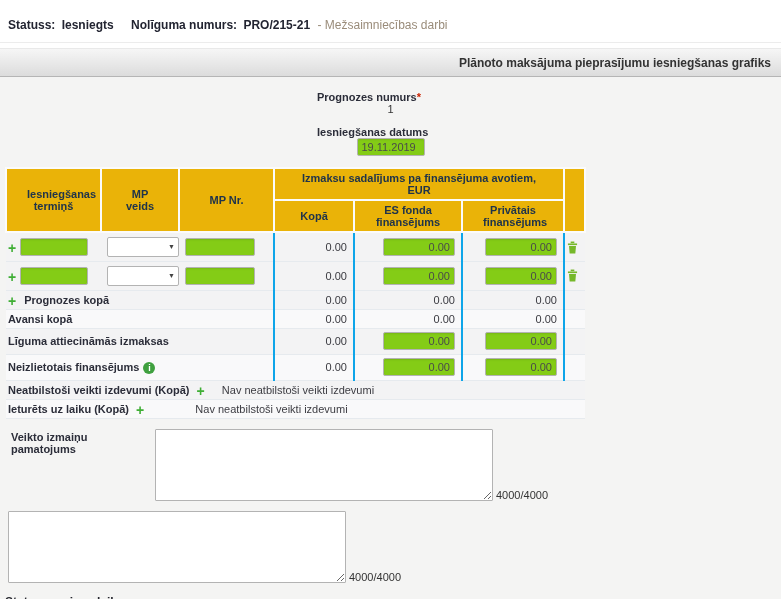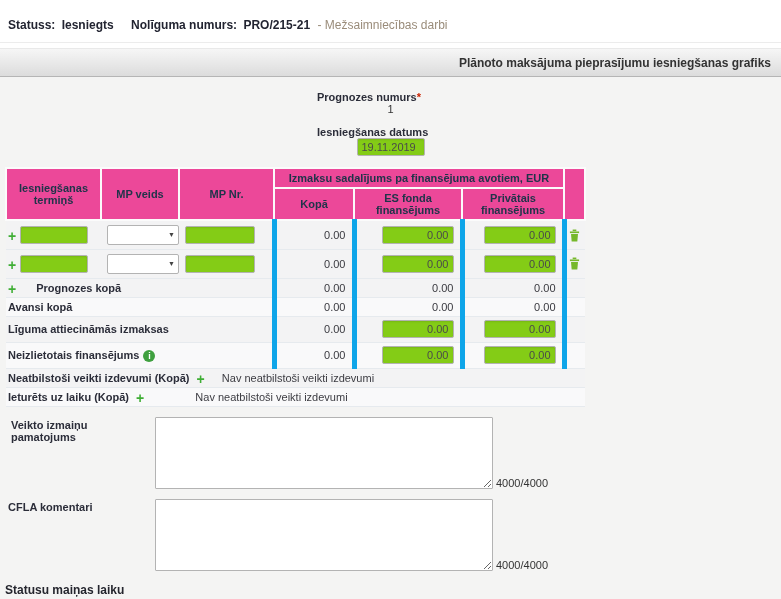--- a/index.html
+++ b/index.html
@@ -45,36 +45,36 @@
     padding: 1px 4px;
     font-family: "Liberation Sans", sans-serif;
     font-size: 11px;
     color: #4a4a4a;
     box-shadow: inset 0 1px 2px rgba(0,0,0,0.10);
   }
   .date-input { width: 68px; }
 
   table.grid { border-collapse: collapse; width: 579px; margin: 3px 0 0 -3px; table-layout: fixed; }
   table.grid th {
-    background: #ec4899;
+    background: #eab308;
     border: 2px solid #fbfbfb;
-    padding: 3px 4px;
+    padding: 3px 20px;
     font-size: 11px;
     color: #20344a;
     font-weight: bold;
     text-align: center;
   }
   table.grid td {
     padding: 3px 6px;
     border-bottom: 1px solid #e6eaee;
     vertical-align: middle;
   }
   tr.rowA td { background: #f3f3f4; }
   tr.rowB td { background: #f9f9fa; }
-  td.sep { border-left: 5px solid #0ea5e9; }
+  td.sep { border-left: 2px solid #0ea5e9; }
   td.val { text-align: right; padding-right: 9px; color: #39393f; }
   td.inputcell { text-align: right; padding-right: 7px; }
   .plus {
     color: #3fae35; font-weight: bold; font-size: 14px; line-height: 10px;
     display: inline-block; vertical-align: middle; cursor: pointer;
   }
   .row-plus { margin-right: 4px; }
   .termins-input { width: 68px; }
   .nr-input { width: 70px; }
   .num { width: 72px; text-align: right; }
@@ -198,21 +198,21 @@
           <svg class="trash" viewBox="0 0 12 14" width="11" height="13">
               <rect x="4" y="0.5" width="4" height="1.8" fill="#76b82a"></rect>
               <rect x="1" y="2.6" width="10" height="1.8" fill="#76b82a"></rect>
               <path d="M2.2 5.4h7.6l-0.7 8.1H2.9z" fill="#76b82a"></path>
             </svg>
         </td>
       </tr>
 
       <tr class="rowA">
         <td colspan="3" style="padding-left:2px;">
-          <span class="plus row-plus">+</span><span class="sumlbl" style="margin-left:16px;">Prognozes kopā</span>
+          <span class="plus row-plus">+</span><span class="sumlbl" style="margin-left:4px;">Prognozes kopā</span>
         </td>
         <td class="val sep">0.00</td>
         <td class="val sep">0.00</td>
         <td class="val sep">0.00</td>
         <td class="sep"></td>
       </tr>
 
       <tr class="rowB">
         <td colspan="3" style="padding-left:2px;">
           <span class="sumlbl">Avansi kopā</span>
@@ -260,21 +260,20 @@
     </tbody>
   </table>
 
   <div class="ta-row">
     <span class="lbl" style="padding-left:3px;">Veikto izmaiņu pamatojums</span>
     <textarea style=""></textarea>
     <span class="counter">4000/4000</span>
   </div>
 
   <div class="ta-row">
-    <span class="lbl">CFLA komentari</span>
     <textarea style=""></textarea>
     <span class="counter">4000/4000</span>
   </div>
 
   <div class="subhead">Statusu maiņas laiku</div>
   <div class="greenline"></div>
 
 </div>
 
 </body></html>

